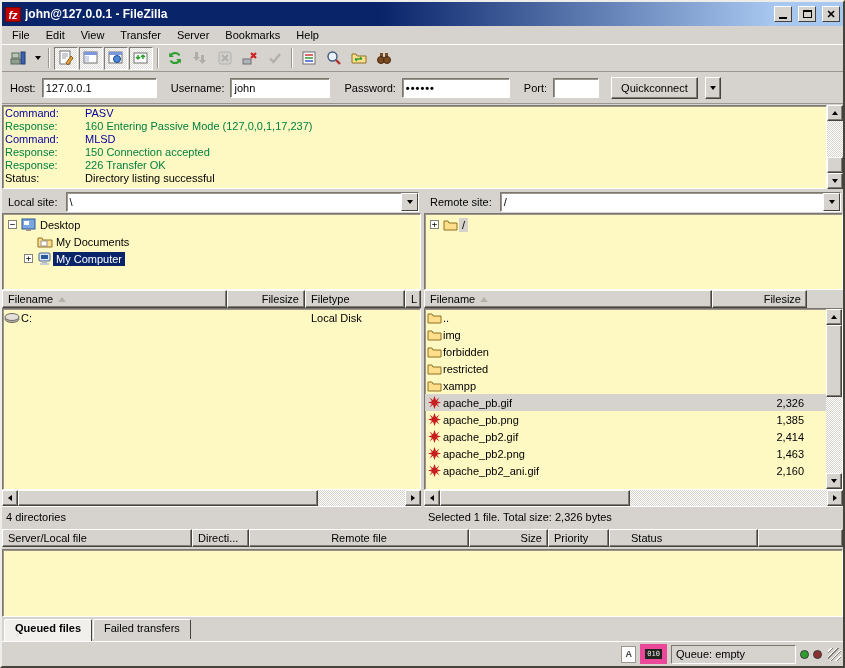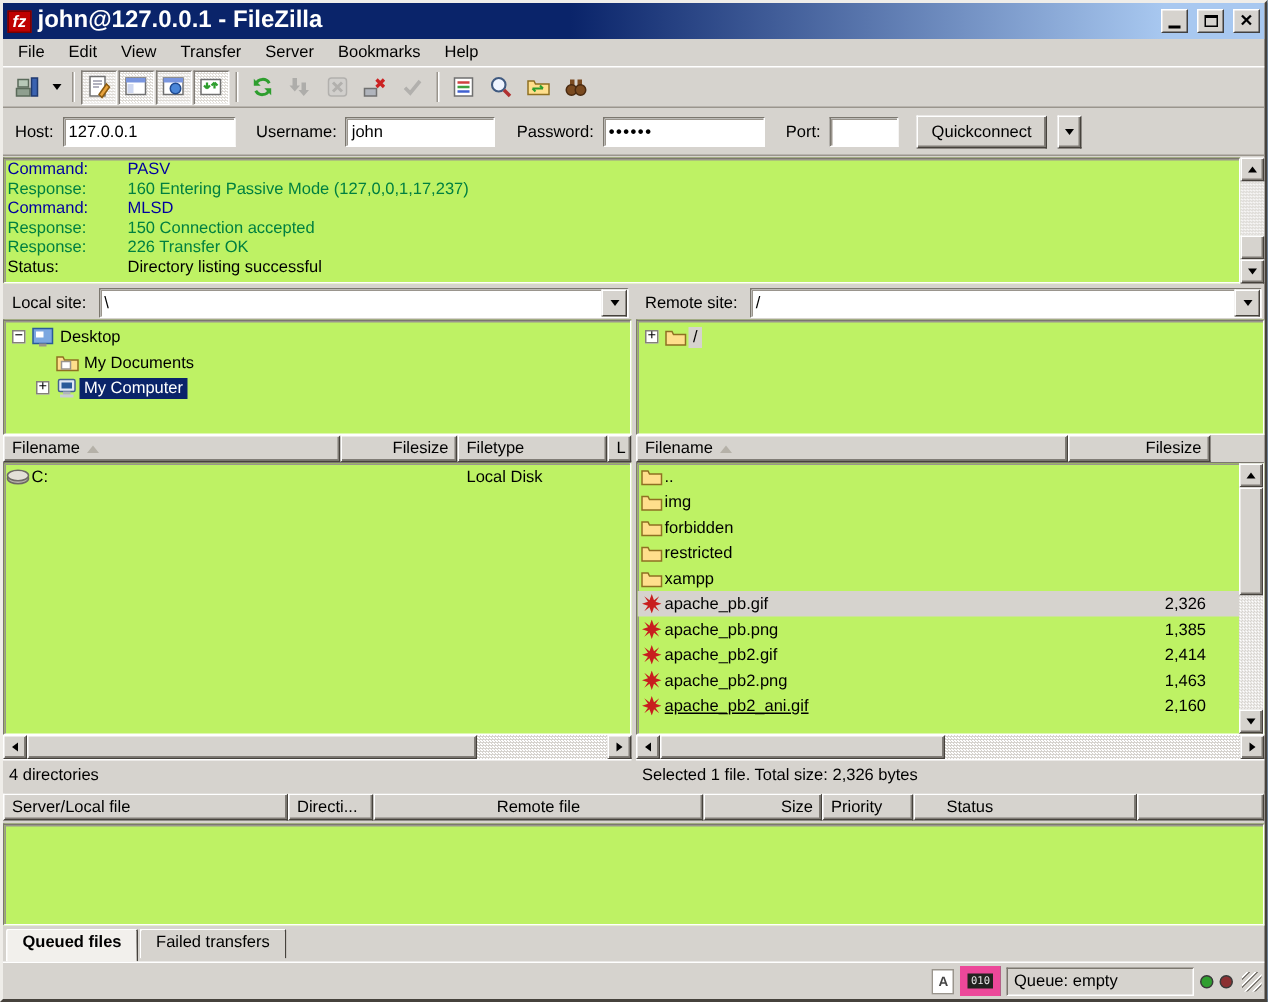--- a/index.html
+++ b/index.html
@@ -6,21 +6,21 @@
   html,body { background:#3a6ea5; }
   body { font-family: "Liberation Sans", sans-serif; font-size: 11px; color:#000; }
   .window{ width:845px; height:668px; background:#d6d3ce;
     border:2px solid; border-color:#efede9 #46423c #46423c #efede9;
     display:flex; flex-direction:column; overflow:hidden; }
 
   
   .titlebar{ height:24px; flex:0 0 24px; display:flex; align-items:center; padding:0 3px; gap:4px; }
   .app-icon{ width:16px; height:15px; background:#bf0000; color:#fff; font-weight:bold; font-style:italic;
     font-size:11px; line-height:15px; text-align:center; border:1px solid #7a0000; flex:0 0 16px;}
-  .title-text{ color:#fff; font-weight:bold; font-size:16px; flex:1 1 auto; white-space:nowrap; overflow:hidden;}
+  .title-text{ color:#fff; font-weight:bold; font-size:12px; flex:1 1 auto; white-space:nowrap; overflow:hidden;}
   .winbtn{ width:18px; height:16px; background:#d6d3ce; border:1px solid; border-color:#fff #404040 #404040 #fff;
     display:flex; align-items:center; justify-content:center; margin-left:2px; font-weight:bold; font-size:10px;}
   .glyph-min{ width:8px; height:2px; background:#000; margin-top:8px;}
   .glyph-max{ width:9px; height:8px; border:1px solid #000; border-top-width:2px;}
   .glyph-close{ font-size:11px; line-height:10px; }
 
   
   .menubar{ height:19px; flex:0 0 19px; display:flex; align-items:center; padding-left:2px; border-bottom:1px solid #fff;}
   .menu-item{ padding:2px 8px; }
 
@@ -44,21 +44,21 @@
   .qlabel{ white-space:nowrap; }
   .field{ height:20px; background:#fff; border:1px solid; border-color:#7b776f #fff #fff #7b776f;
     box-shadow:inset 1px 1px 0 #9a958d; font-family:"Liberation Sans",sans-serif; font-size:11px; padding:0 3px;}
   .pw{ font-weight:bold; letter-spacing:1px; }
   .btn{ height:22px; background:#d6d3ce; border:1px solid; border-color:#fff #46423c #46423c #fff;
     box-shadow:inset -1px -1px 0 #807c76; padding:0 9px; font-size:11px;}
   .qc-dd{ width:16px; height:22px; background:#d6d3ce; border:1px solid; border-color:#fff #46423c #46423c #fff;
     box-shadow:inset -1px -1px 0 #807c76; display:flex; align-items:center; justify-content:center; margin-left:1px;}
 
   
-  .wpanel{ background:#bef264; border:1px solid; border-color:#7b776f #fff #fff #7b776f; box-shadow:inset 1px 1px 0 #9a958d;}
+  .wpanel{ background:#fef9c3; border:1px solid; border-color:#7b776f #fff #fff #7b776f; box-shadow:inset 1px 1px 0 #9a958d;}
 
   
   .logwrap{ flex:0 0 84px; display:flex; margin:1px 0 2px 0;}
   .log{ flex:1 1 auto; overflow:hidden; padding:1px 0 0 2px;}
   .log-row{ display:flex; height:13px; line-height:13px; white-space:nowrap;}
   .log-label{ width:80px; flex:0 0 80px;}
 
   
   .vsb{ width:16px; flex:0 0 16px; display:flex; flex-direction:column; background:#d6d3ce;}
   .hsb{ height:16px; flex:0 0 16px; display:flex; background:#d6d3ce;}
@@ -514,21 +514,21 @@
               </span>
               <span class="fcell" style="width: 270px;">apache_pb2.png</span>
               <span class="fcell right" style="width: 95px;">1,463</span>
             </div>
             <div class="frow">
               <span class="ficon">
                 <svg width="13" height="13">
                   <path d="M6.5 0 L8 4.2 L11.5 1.5 L9 5.2 L13 6.5 L9 7.8 L11.5 11.5 L8 8.8 L6.5 13 L5 8.8 L1.5 11.5 L4 7.8 L0 6.5 L4 5.2 L1.5 1.5 L5 4.2 Z" fill="#c81e1e"></path>
                 </svg>
               </span>
-              <span class="fcell" style="width: 270px; text-decoration: underline;">apache_pb2_ani.gif</span>
+              <span class="fcell" style="width: 270px;">apache_pb2_ani.gif</span>
               <span class="fcell right" style="width: 95px;">2,160</span>
             </div>
           </div>
         <div class="vsb">
           <span class="sb-btn">
               <span class="tri-up"></span>
             </span>
           <span class="sb-thumb" style="height:72px"></span>
           <span class="sb-track" style="flex:1"></span>
           <span class="sb-btn">

